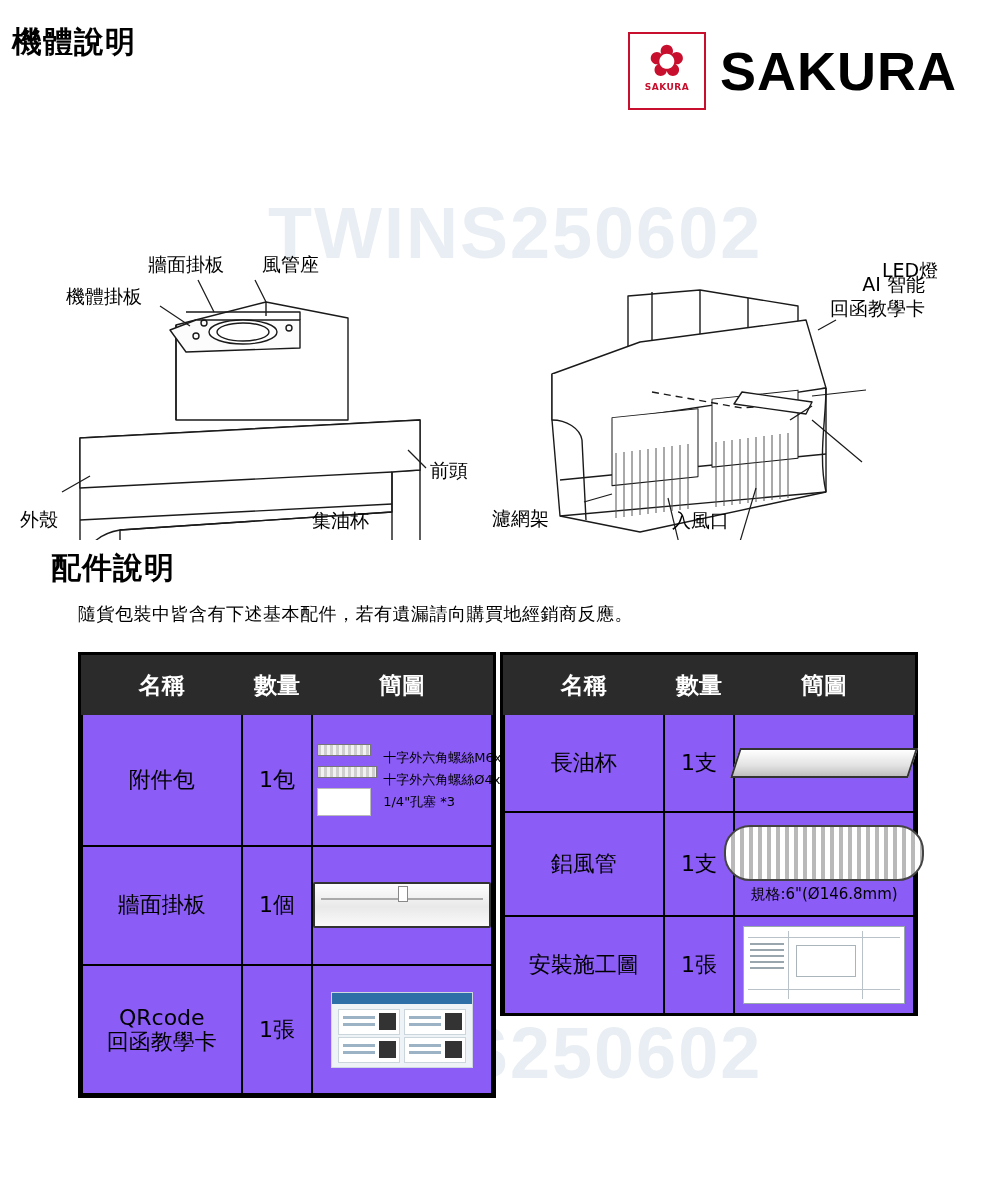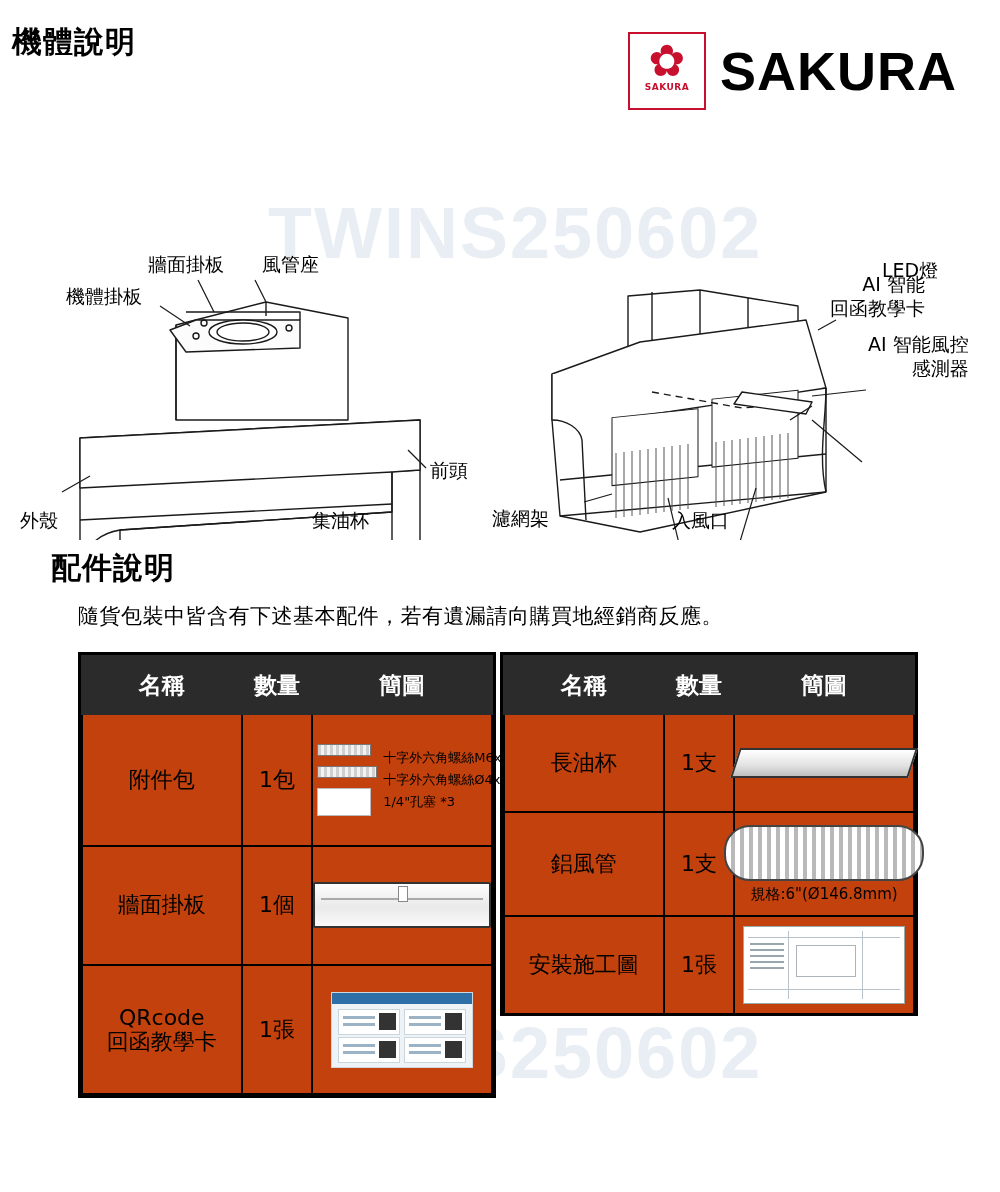--- a/index.html
+++ b/index.html
@@ -94,30 +94,30 @@
     white-space: pre;
     line-height: 24px;
     color: #000;
   }
 
   
   #acc-intro {
     position: absolute;
     left: 78px;
     top: 602px;
-    font-size: 21px;
+    font-size: 18px;
     letter-spacing: .5px;
   }
 
   
   .tbl-wrap {
     position: absolute;
     border: 3px solid #000;
     box-sizing: border-box;
-    background: #c2410c;
+    background: #8b5cf6;
   }
   #tbl-left  { left: 78px;  top: 652px; width: 418px; height: 446px; }
   #tbl-right { left: 500px; top: 652px; width: 418px; height: 364px; }
 
   table.acc {
     border-collapse: collapse;
     width: 100%;
     height: 100%;
     table-layout: fixed;
   }
@@ -324,27 +324,25 @@
         <polyline points="584,382 612,374" stroke-width="1.2"></polyline>
         <polyline points="668,378 698,502" stroke-width="1.2"></polyline>
         <polyline points="756,368 716,502" stroke-width="1.2"></polyline>
       </g>
     </svg>
 
     <div class="dlabel" style="left:148px; top:132px;">牆面掛板</div>
     <div class="dlabel" style="left:262px; top:132px;">風管座</div>
     <div class="dlabel" style="left:66px;  top:164px;">機體掛板</div>
     <div class="dlabel" style="left:430px; top:338px;">前頭</div>
-    <div class="dlabel" style="left:20px;  top:388px;">外殼</div>
+    <div class="dlabel" style="left:20px;  top:388px;font-family:Liberation Serif, serif;">外殼</div>
     <div class="dlabel" style="left:312px; top:388px;">集油杯</div>
     <div class="dlabel" style="left:830px; top:152px; text-align:right;">AI 智能
 回函教學卡</div>
     <div class="dlabel" style="left:882px; top:138px;">LED燈</div>
-    <div class="dlabel" style="left:868px; top:212px; text-align:right;">AI 智能風控
-感測器</div>
     <div class="dlabel" style="left:492px; top:386px;">濾網架</div>
     <div class="dlabel" style="left:672px; top:390px;font-family:Liberation Mono, monospace;">入風口</div>
   </div>
 
   <div class="section-title" id="title-acc">配件說明</div>
   <div id="acc-intro">隨貨包裝中皆含有下述基本配件，若有遺漏請向購買地經銷商反應。</div>
 
   <div class="tbl-wrap" id="tbl-left">
     <table class="acc">
       <thead>

